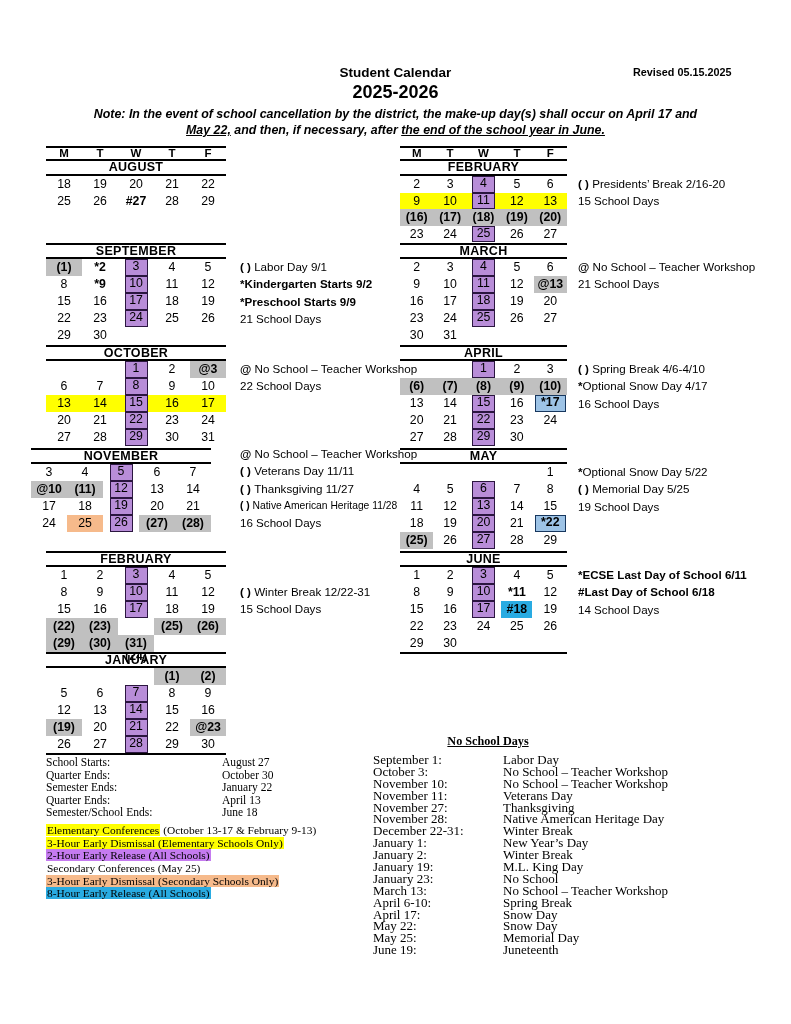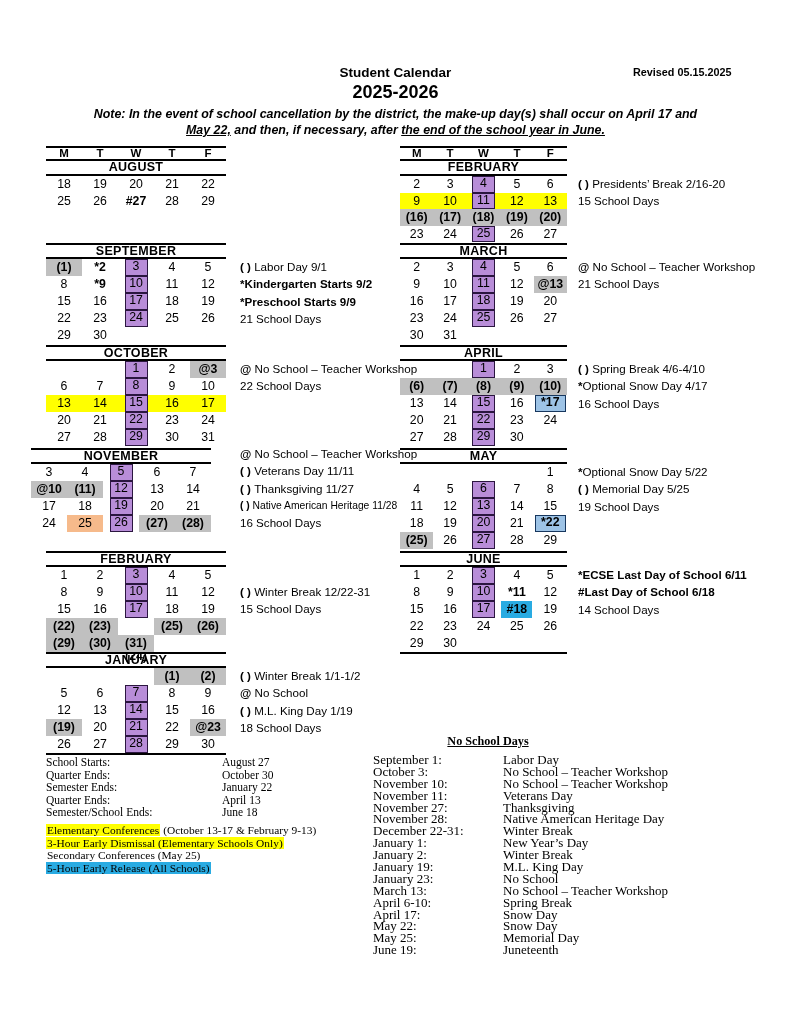--- a/index.html
+++ b/index.html
@@ -580,40 +580,36 @@
       <div class="mrow" style="height: 17px;">
         <div class="mcell" style="width: 36px;">26</div>
         <div class="mcell" style="width: 36px;">27</div>
         <div class="mcell" style="width: 36px;">
           <div class="pw">28</div>
         </div>
         <div class="mcell" style="width: 36px;">29</div>
         <div class="mcell" style="width: 36px;">30</div>
       </div>
     </div>
-    <div class="mnotes" style="left: 240px; top: 667px;">
-      <div class="nline"><b>( ) </b>Winter Break 1/1-1/2</div>
-      <div class="nline"><b>@ </b>No School</div>
-      <div class="nline"><b>( ) </b>M.L. King Day 1/19</div>
-      <div class="nline">18 School Days</div>
-    </div>
     <div class="bline" style="left: 46px; top: 753px; width: 180px;"></div>
     <div class="bline" style="left: 400px; top: 652px; width: 167px;"></div>
     <div id="keydates">
       <div class="kd-row"><span>School Starts:</span><span class="kd-val">August 27</span></div>
       <div class="kd-row"><span>Quarter Ends:</span><span class="kd-val">October 30</span></div>
       <div class="kd-row"><span>Semester Ends:</span><span class="kd-val">January 22</span></div>
       <div class="kd-row"><span>Quarter Ends:</span><span class="kd-val">April 13</span></div>
       <div class="kd-row"><span>Semester/School Ends:</span><span class="kd-val">June 18</span></div>
     </div>
     <div id="legend">
       <div class="lg-line"><span class="lg-hl" style="background: var(--yellow);">Elementary Conferences</span><span> (October 13-17 &amp; February 9-13)</span></div>
       <div class="lg-line"><span class="lg-hl" style="background: var(--yellow);">3-Hour Early Dismissal (Elementary Schools Only)</span></div>
+      <div class="lg-line"><span class="lg-hl" style="background: var(--legend_purple);">2-Hour Early Release (All Schools)</span></div>
       <div class="lg-line"><span class="lg-hl">Secondary Conferences (May 25)</span></div>
-      <div class="lg-line"><span class="lg-hl" style="background: var(--bright_blue);">5-Hour Early Release (All Schools)</span></div>
+      <div class="lg-line"><span class="lg-hl" style="background: var(--orange);">3-Hour Early Dismissal (Secondary Schools Only)</span></div>
+      <div class="lg-line"><span class="lg-hl" style="background: var(--bright_blue);">8-Hour Early Release (All Schools)</span></div>
     </div>
     <div id="noschool">
       <div class="ns-title">No School Days</div>
       <div class="ns-row"><span>September 1:</span><span class="ns-reason">Labor Day</span></div>
       <div class="ns-row"><span>October 3:</span><span class="ns-reason">No School – Teacher Workshop</span></div>
       <div class="ns-row"><span>November 10:</span><span class="ns-reason">No School – Teacher Workshop</span></div>
       <div class="ns-row"><span>November 11:</span><span class="ns-reason">Veterans Day</span></div>
       <div class="ns-row"><span>November 27:</span><span class="ns-reason">Thanksgiving</span></div>
       <div class="ns-row"><span>November 28:</span><span class="ns-reason">Native American Heritage Day</span></div>
       <div class="ns-row"><span>December 22-31:</span><span class="ns-reason">Winter Break</span></div>

